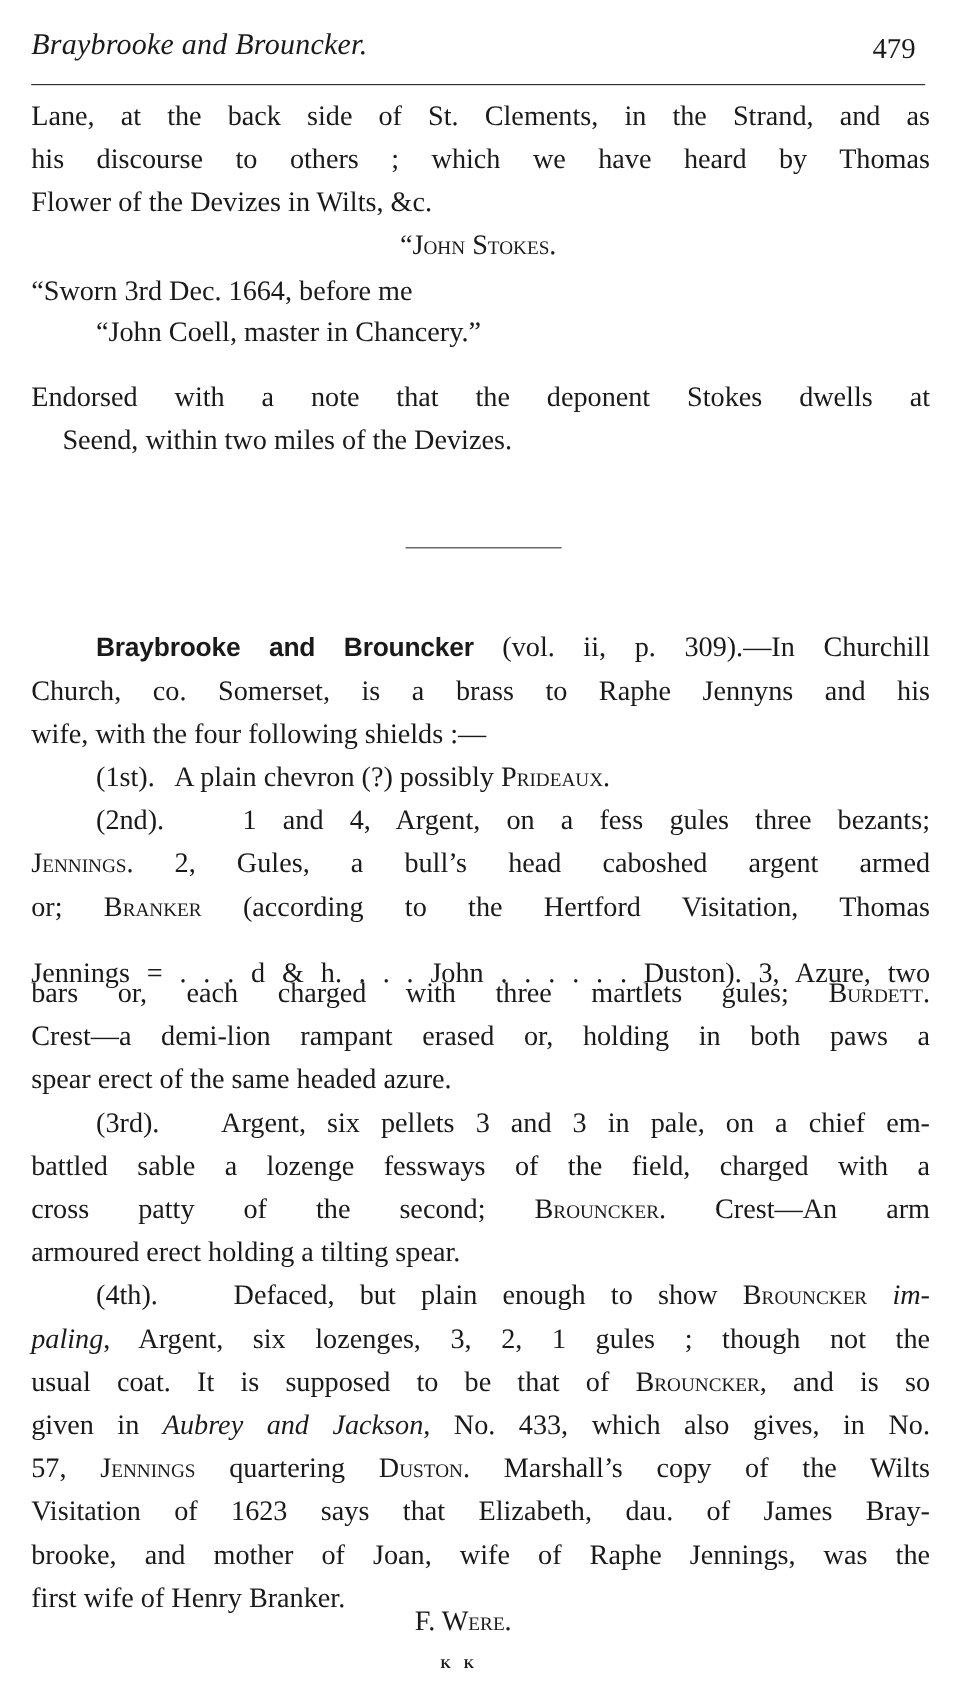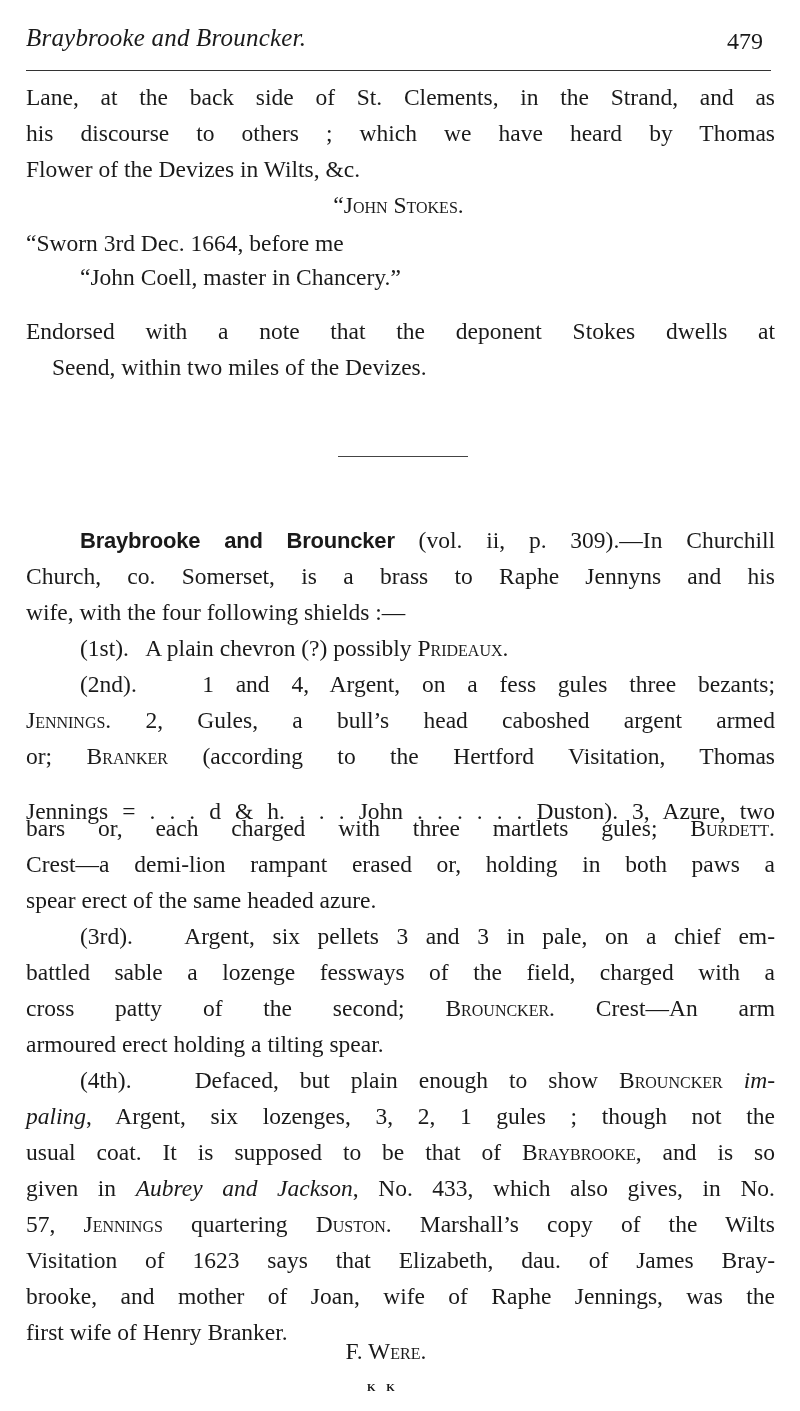--- a/index.html
+++ b/index.html
@@ -125,21 +125,21 @@
   <div class="line justify" style="top:849px;">Crest—a demi-lion rampant erased or, holding in both paws a</div>
   <div class="line" style="top:885px;font-family:Liberation Serif, serif;">spear erect of the same headed azure.</div>
 
   <div class="line justify" style="top:921px; left:54px; width:695px;"><span>(3rd).</span>&nbsp;&nbsp; <span>Argent, six pellets 3 and 3 in pale, on a chief em-</span></div>
   <div class="line justify" style="top:957px;">battled sable a lozenge fessways of the field, charged with a</div>
   <div class="line justify" style="top:993px;"><span>cross patty of the second; </span><span class="sc">Brouncker.</span><span> Crest—An arm</span></div>
   <div class="line" style="top:1029px;">armoured erect holding a tilting spear.</div>
 
   <div class="line justify" style="top:1065px; left:54px; width:695px;"><span>(4th).</span>&nbsp;&nbsp; <span>Defaced, but plain enough to show </span><span class="sc">Brouncker</span><span class="it"> im-</span></div>
   <div class="line justify" style="top:1101px;"><span class="it">paling</span><span>, Argent, six lozenges, 3, 2, 1 gules ; though not the</span></div>
-  <div class="line justify" style="top:1137px;"><span>usual coat. It is supposed to be that of </span><span class="sc">Braybrooke,</span><span> and is so</span></div>
+  <div class="line justify" style="top:1137px;"><span>usual coat. It is supposed to be that of </span><span class="sc">Brouncker,</span><span> and is so</span></div>
   <div class="line justify" style="top:1173px;"><span>given in </span><span class="it">Aubrey and Jackson</span><span>, No. 433, which also gives, in No.</span></div>
   <div class="line justify" style="top:1209px;"><span>57, </span><span class="sc">Jennings</span><span> quartering </span><span class="sc">Duston.</span><span>  Marshall’s copy of the Wilts</span></div>
   <div class="line justify" style="top:1245px;">Visitation of 1623 says that Elizabeth, dau. of James Bray-</div>
   <div class="line justify" style="top:1281px;">brooke, and mother of Joan, wife of Raphe Jennings, was the</div>
   <div class="line" style="top:1317px;">first wife of Henry Branker.</div>
 
   <div class="line right" style="top:1336px; width:720px;"><span class="sc">F. Were.</span></div>
   <div class="line right" style="top:1372px; width:714px; font-size:11px; font-weight:bold; letter-spacing:4px;">K K</div>
 
 </div>

